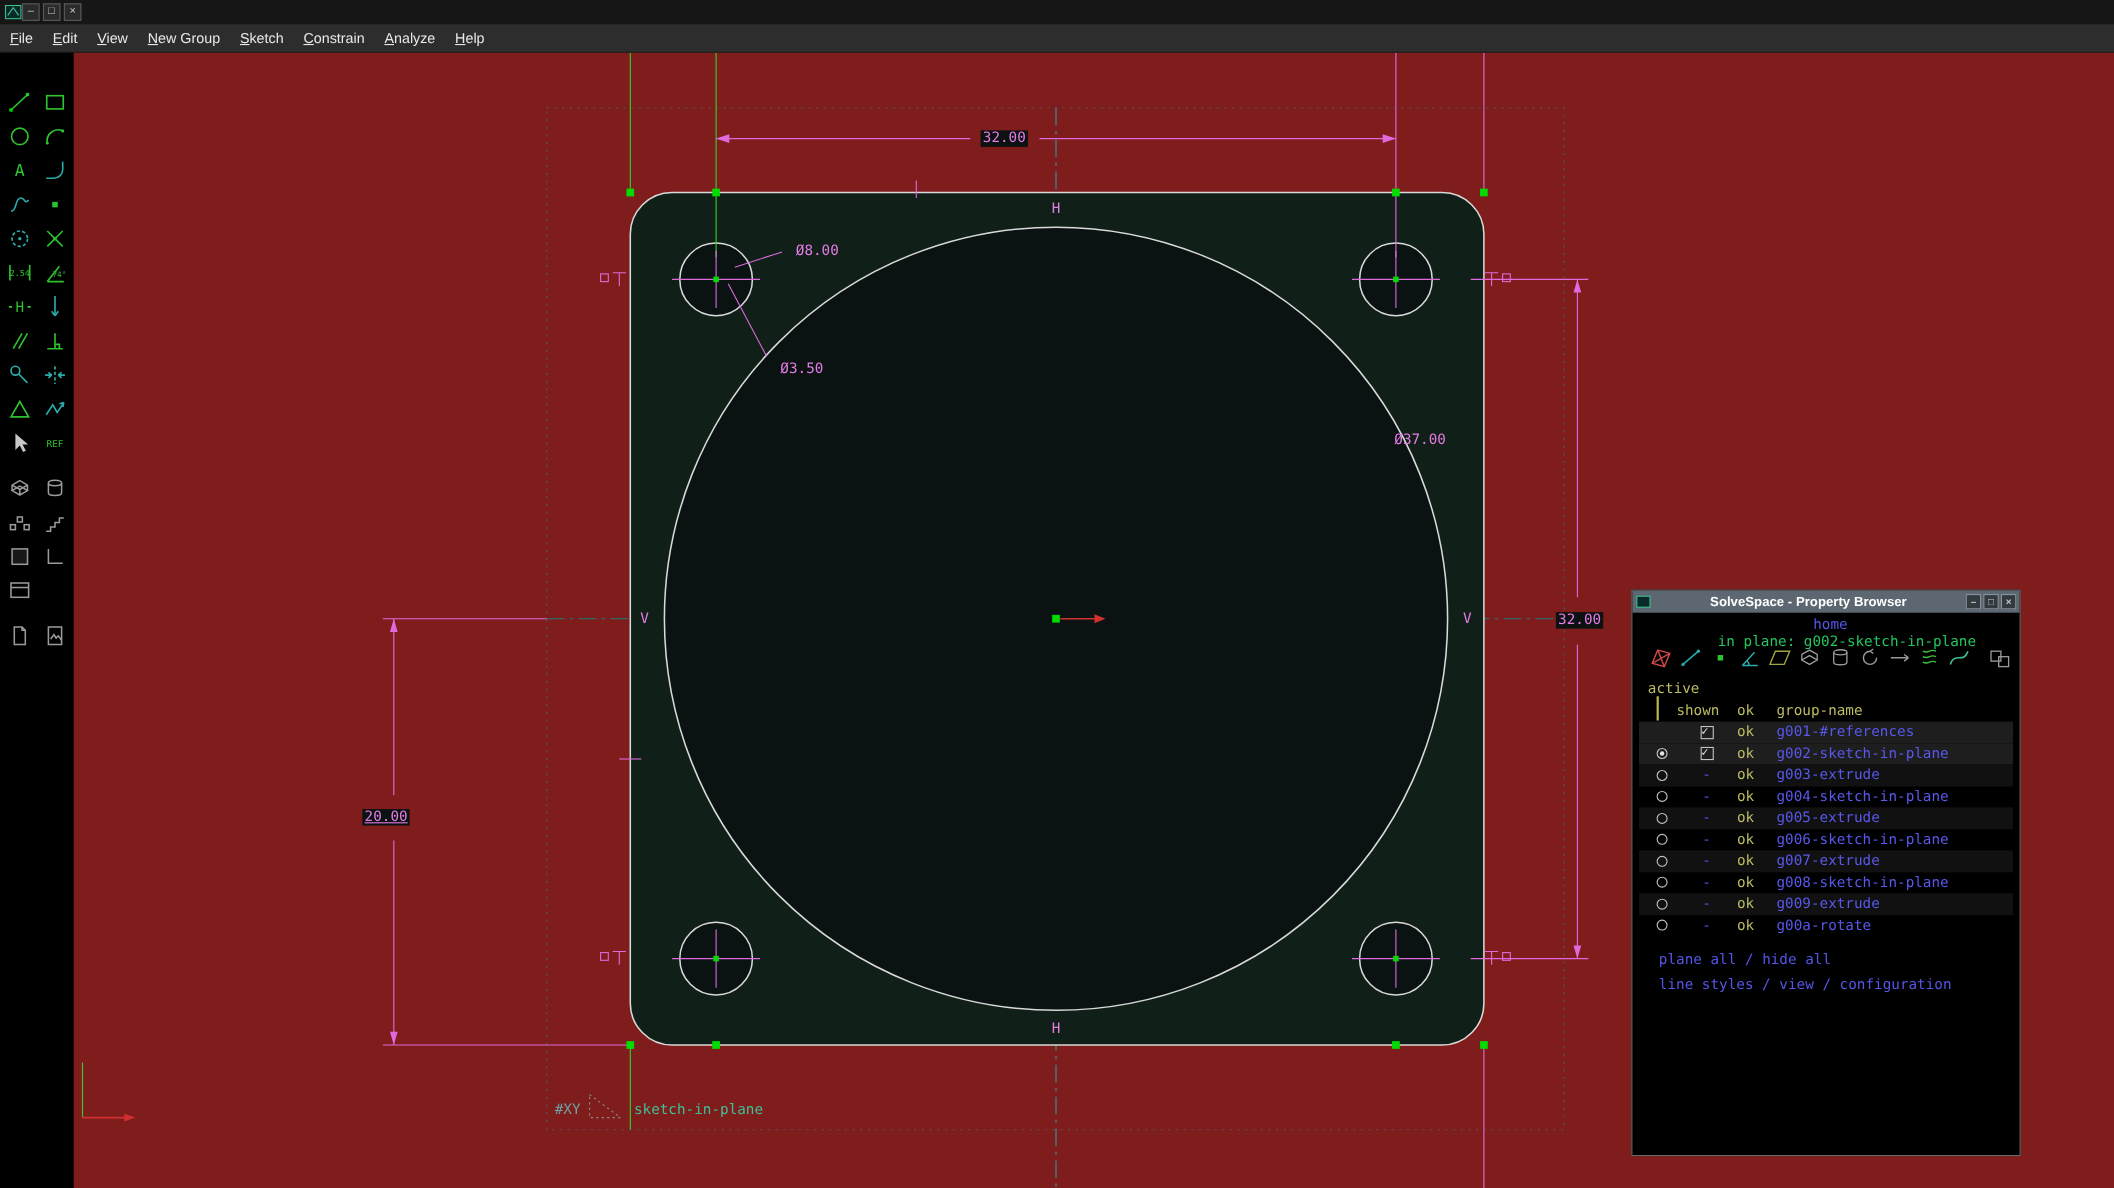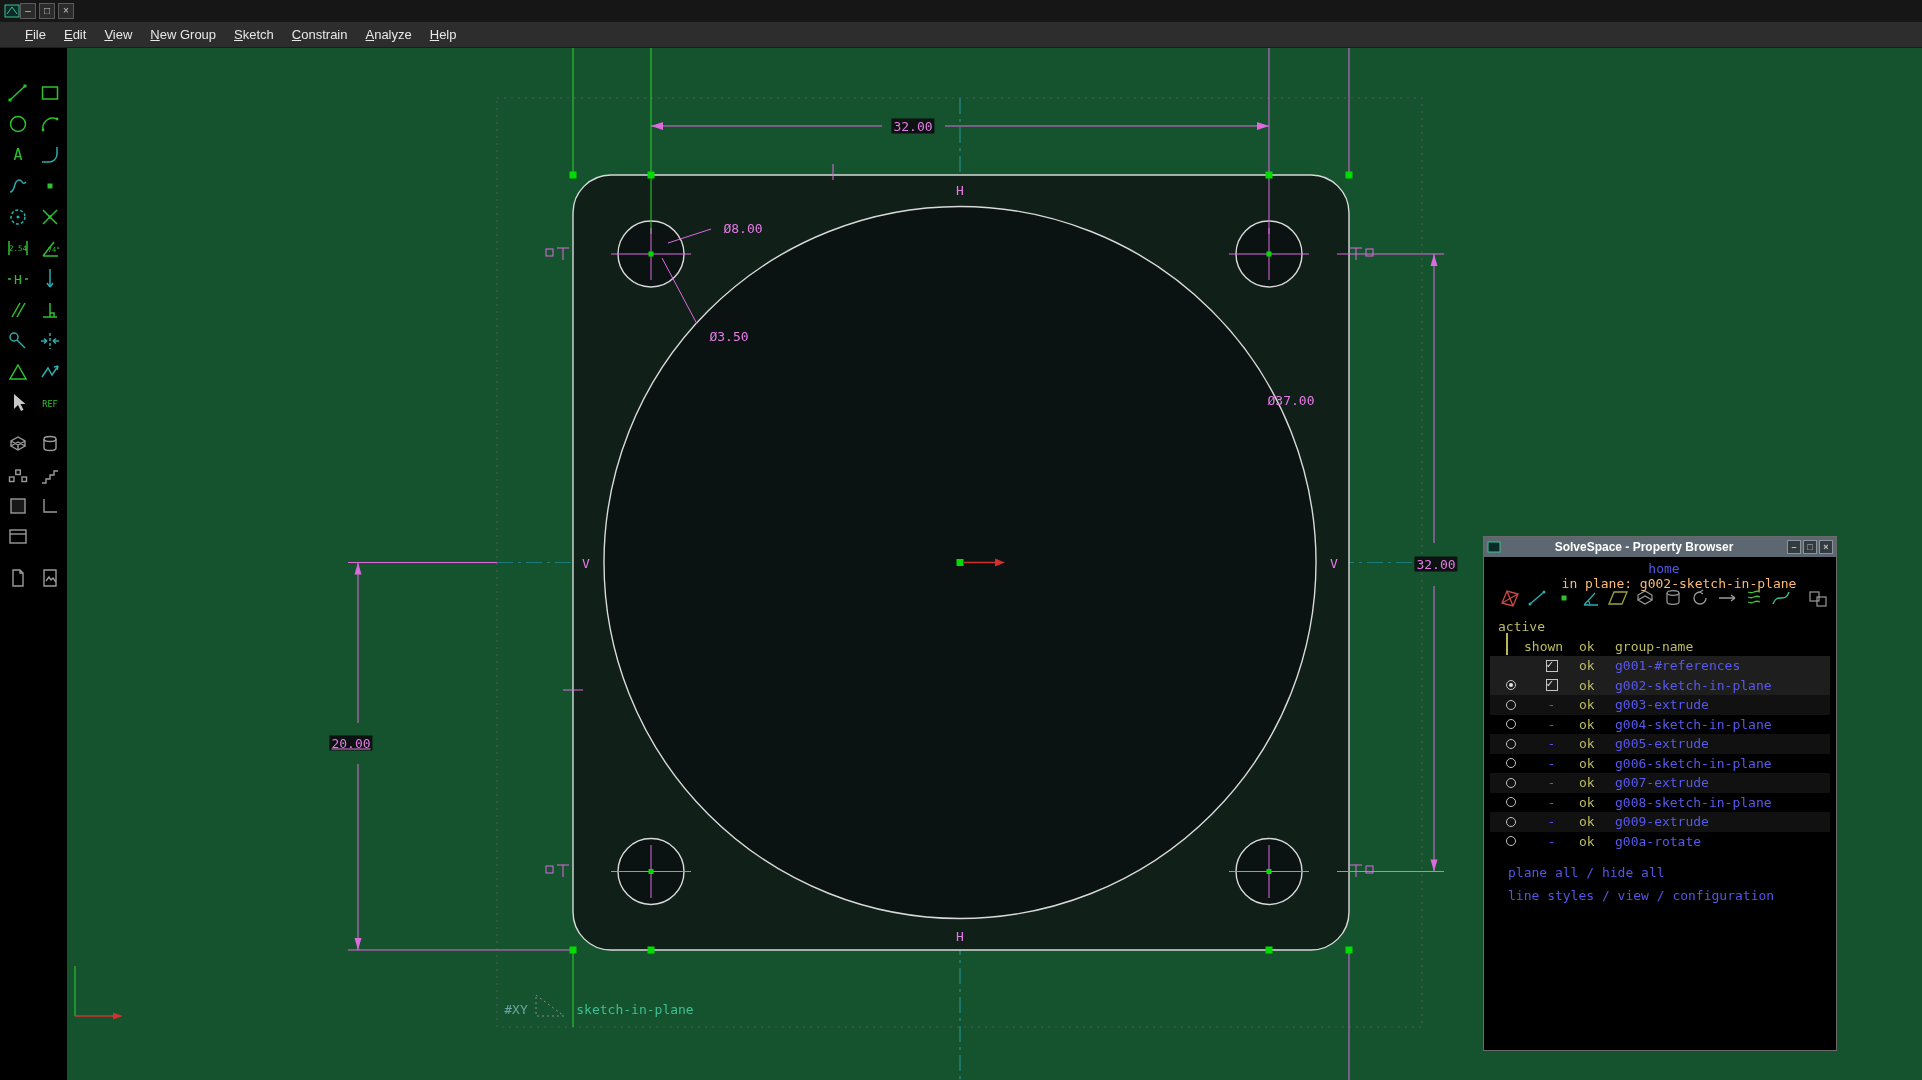--- a/index.html
+++ b/index.html
@@ -11,38 +11,38 @@
             display:flex;align-items:center;color:#ddd;font-size:12.5px;}
   #titlebar .ticon{width:16px;height:14px;margin-left:4px;}
   #titlebar .ttl{flex:1;text-align:center;font-weight:bold;color:#e3e3e3;}
   #titlebar .wbtns{display:flex;gap:3px;margin-right:4px;}
   .wbtn{width:16px;height:16px;background:#2b2b2b;border:1px solid #5a5a5a;color:#c8c8c8;
         font-size:10px;line-height:14px;text-align:center;box-sizing:border-box;}
 
   
   #menubar{position:absolute;left:0;top:22px;width:1922px;height:26px;background:#2d2d2d;
            border-bottom:1px solid #1c1c1c;display:flex;align-items:center;color:#e8e8e8;
-           font-size:13px;box-sizing:border-box;padding-left:16px;}
+           font-size:13px;box-sizing:border-box;padding-left:0;}
   .mi{padding:3px 9px;cursor:default;}
   .mi u{text-decoration:underline;}
 
   
   #toolbar{position:absolute;left:0;top:48px;width:67px;height:1032px;background:#000;
            padding-top:32px;box-sizing:border-box;}
   .trow{display:flex;justify-content:center;gap:6px;margin-bottom:5px;}
   .trow.gap{margin-top:15px;}
   .tool{width:26px;height:26px;display:flex;align-items:center;justify-content:center;}
   .tool svg{width:24px;height:24px;}
   .tool .g{stroke:#2ec22e;stroke-width:1.5;fill:none;}
   .tool .t{stroke:#2aacac;stroke-width:1.5;fill:none;}
   .tool .gy{stroke:#9a9a9a;stroke-width:1.4;fill:none;}
   .tool text{font-family:"DejaVu Sans Mono",monospace;}
 
   
-  #canvas{position:absolute;left:67px;top:48px;width:1855px;height:1032px;background:#14532d;}
+  #canvas{position:absolute;left:67px;top:48px;width:1855px;height:1032px;background:#7f1d1d;}
   .dotrect{fill:none;stroke:#565656;stroke-width:1;stroke-dasharray:2 5;}
   .cline{stroke:#1d7d7d;stroke-width:1;fill:none;stroke-dasharray:16 5 3 5;}
   .cline.bright{stroke:#259aa4;}
   .plate{fill:#101f18;stroke:#d9d9d9;stroke-width:1.4;}
   .holef{fill:#0a1312;stroke:#d9d9d9;stroke-width:1.4;}
   .mag{stroke:#de6ade;stroke-width:1;fill:none;}
   .magf{fill:#de6ade;stroke:none;}
   .grn{stroke:#2fd42f;stroke-width:1;fill:none;}
   .grnf{fill:#00dc00;stroke:none;}
   .redl{stroke:#d03030;stroke-width:1.5;fill:none;}
@@ -61,21 +61,21 @@
          font-family:"DejaVu Sans Mono",monospace;font-size:13px;}
   #pbtitle{height:20px;background:#5c6772;display:flex;align-items:center;color:#fff;
            font-family:"Liberation Sans",sans-serif;font-size:12px;font-weight:bold;}
   #pbtitle .ticon{width:14px;height:12px;margin-left:3px;}
   #pbtitle .ttl{flex:1;text-align:center;}
   #pbtitle .wbtns{display:flex;gap:2px;margin-right:3px;}
   #pbtitle .wbtn{width:14px;height:14px;line-height:12px;font-size:9px;background:#333a40;border-color:#8a949c;}
   #pbcontent{position:relative;padding:4px 6px;color:#ddd;}
   .pb-line1{height:20px;padding-left:8px;display:flex;align-items:center;flex-direction:column;}
   .pb-link{color:#5555e8;cursor:pointer;}
-  .pb-white{color:#fdba74;}
+  .pb-white{color:#22c55e;}
   .pb-tools{height:30px;margin:2px 0 6px 0;padding-left:8px;display:flex;align-items:center;gap:4px;}
   .pbt{width:24px;height:24px;display:flex;align-items:center;justify-content:center;}
   .pbt svg{width:22px;height:22px;}
   .pbt.last{margin-left:10px;}
   .pb-active{height:18px;padding-left:8px;color:#bcbc62;}
   .pb-header,.pb-row{display:grid;grid-template-columns:26px 55px 36px 1fr;align-items:center;padding-left:8px;}
   .pb-header{height:19px;color:#bcbc62;}
   .pb-row{height:19.5px;}
   .pb-row.sel{background:#1e1e1e;}
   .pb-row.alt{background:#111;}

